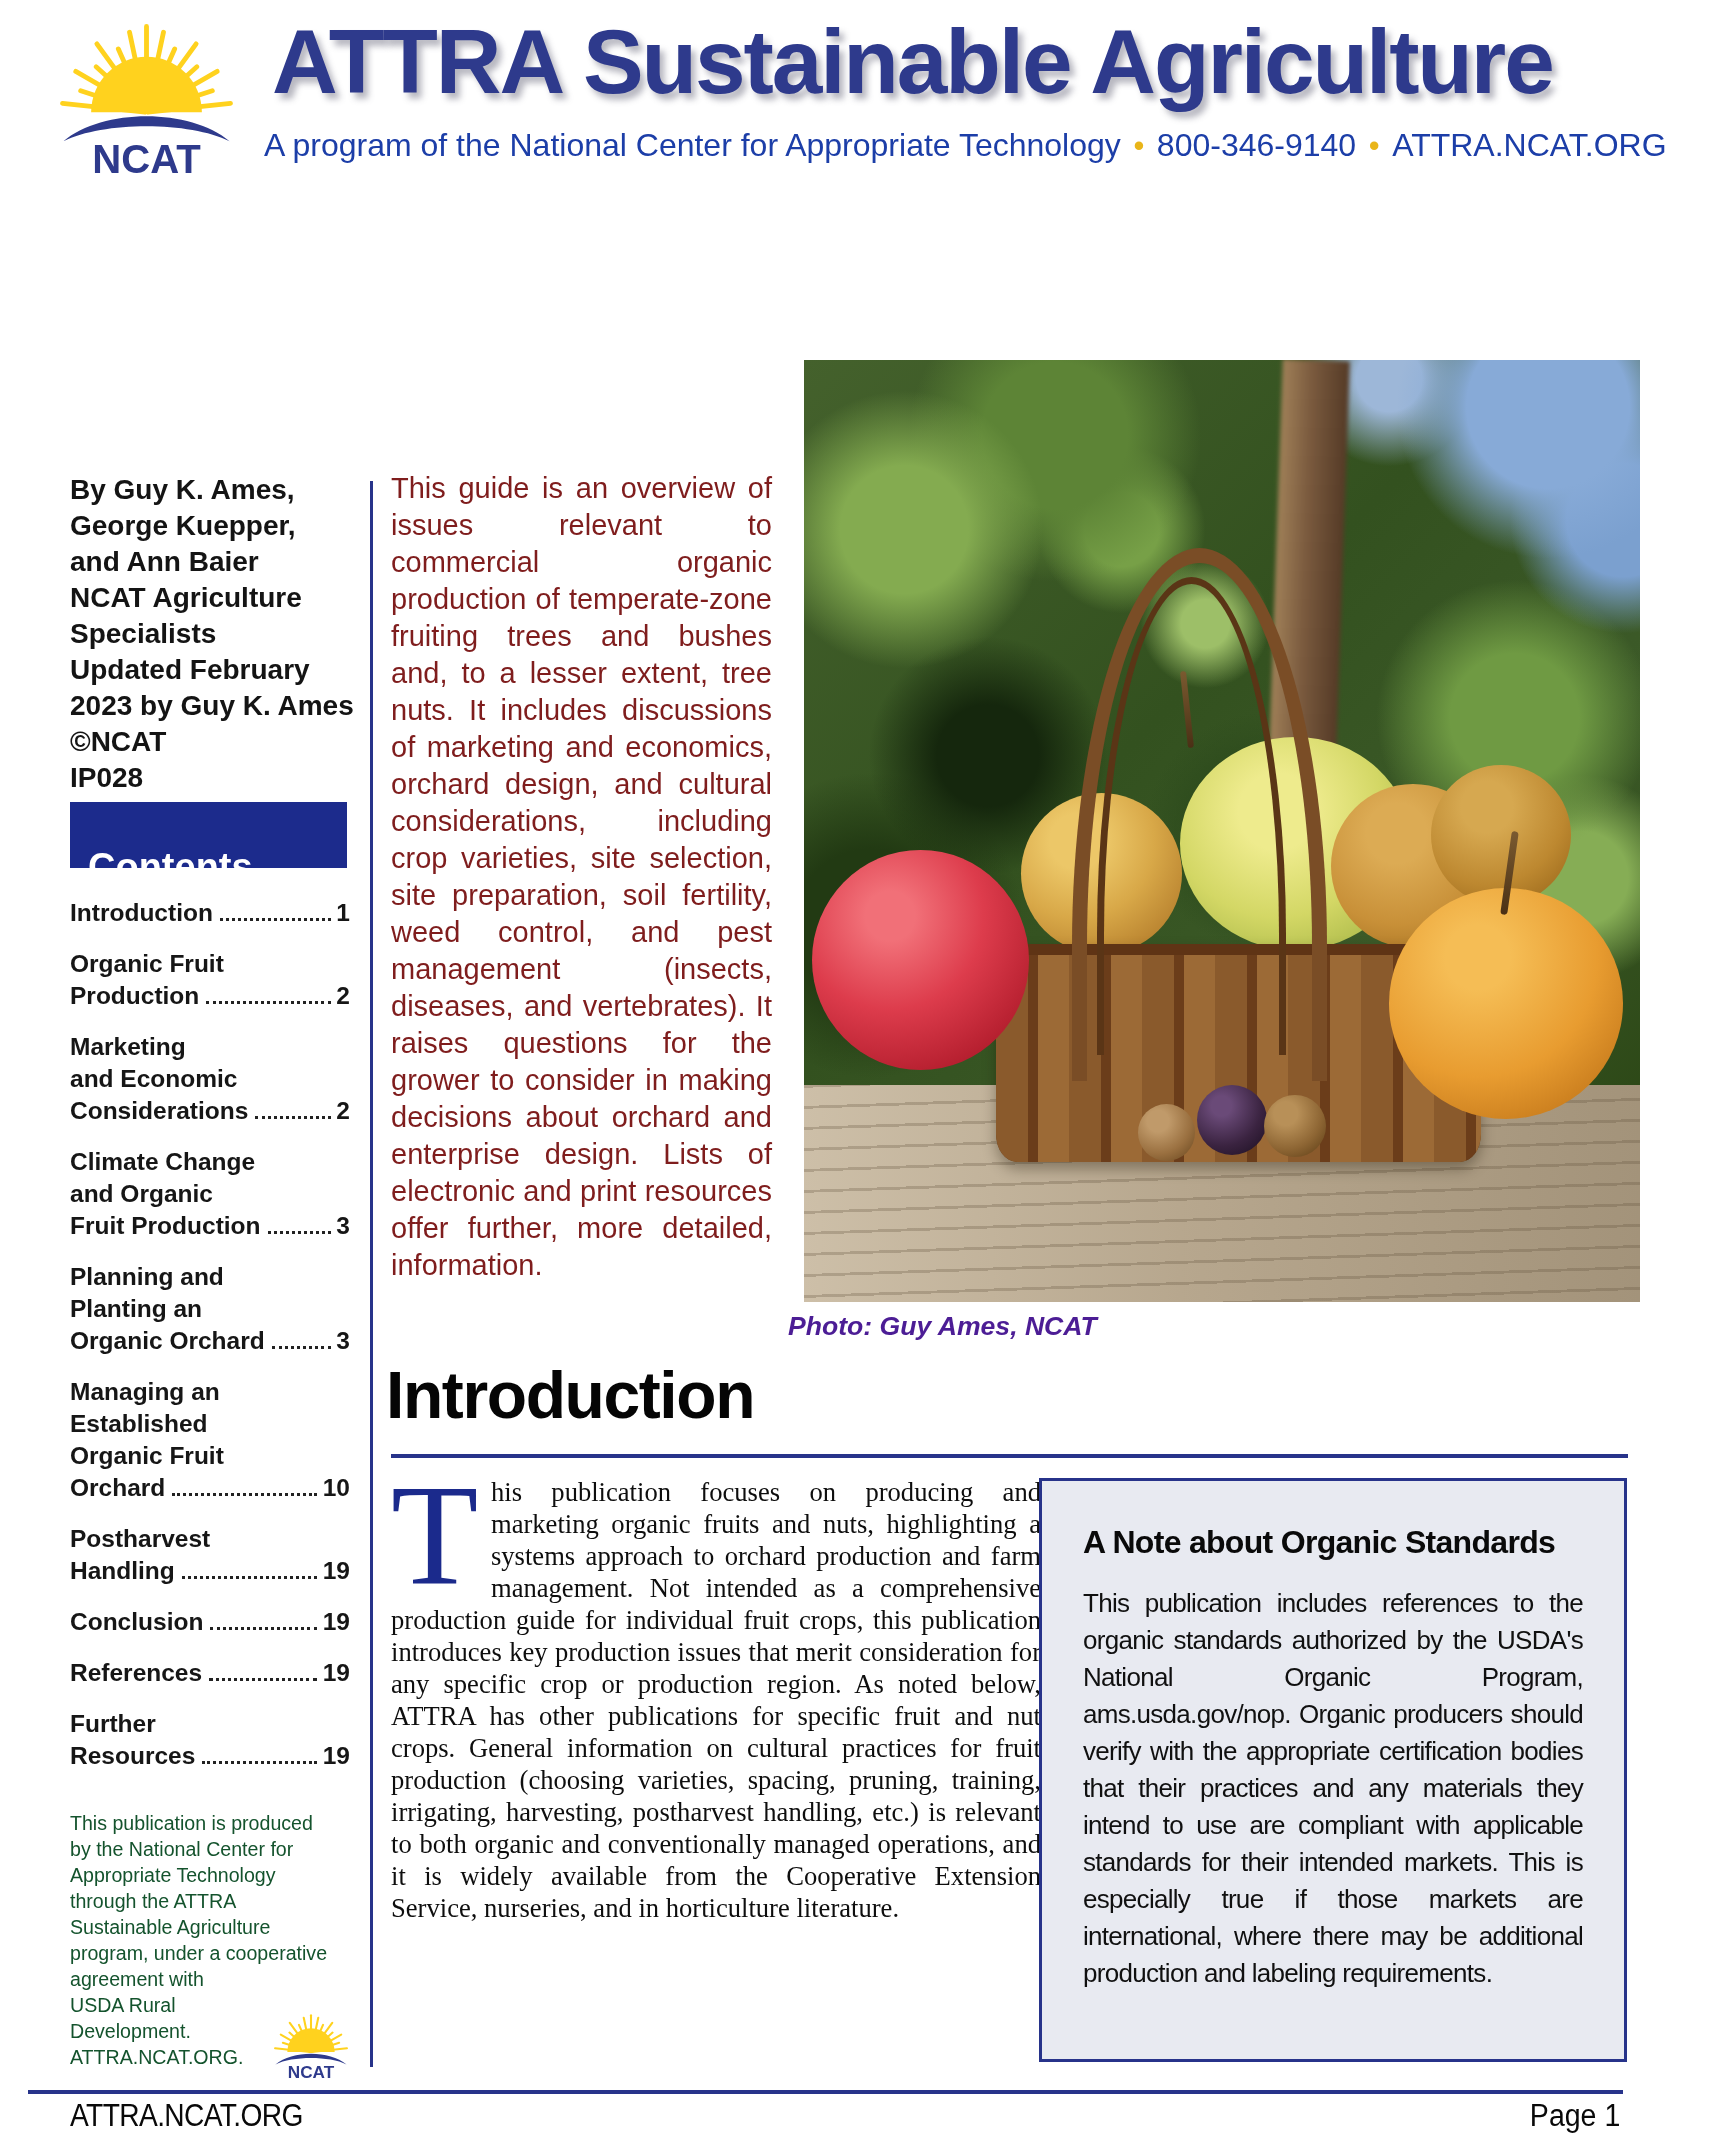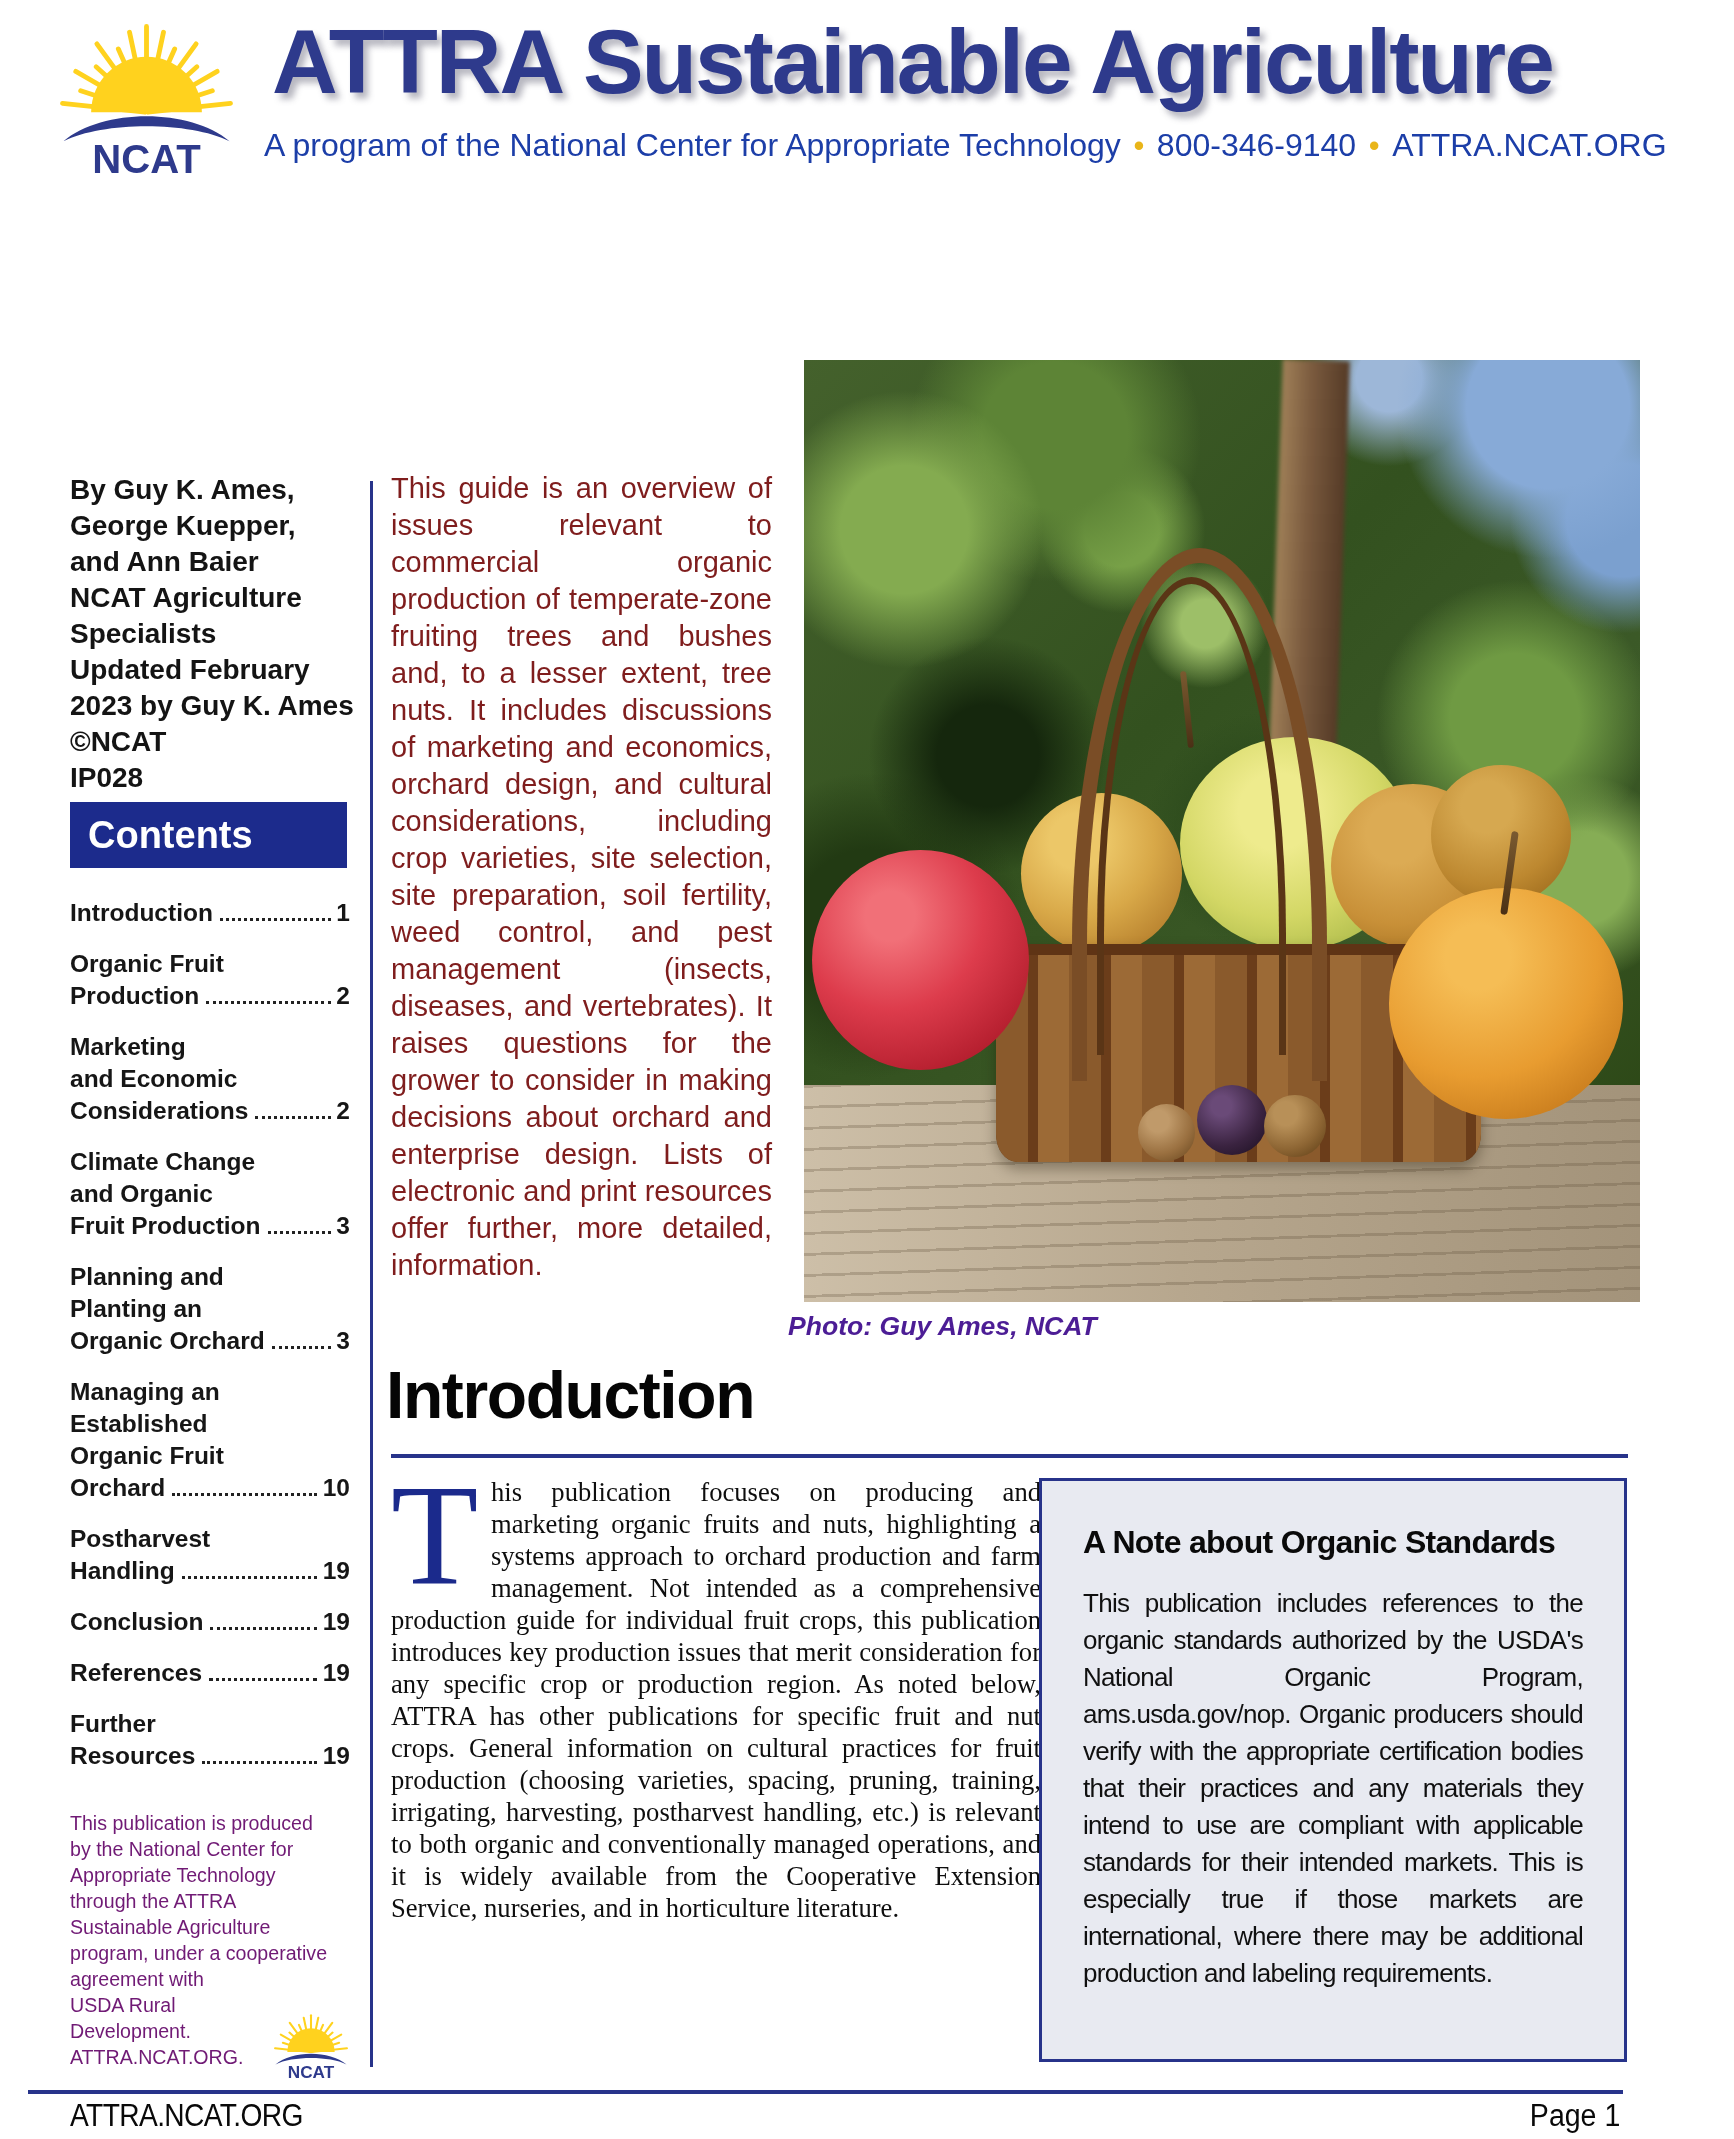--- a/index.html
+++ b/index.html
@@ -27,34 +27,34 @@
   
   .col-divider{position:absolute;left:370px;top:481px;width:2.8px;height:1586px;background:#27338a;}
   .byline{
     position:absolute;left:70px;top:472px;width:287px;
     font-size:28px;line-height:36px;color:#141414;font-weight:bold;
   }
   .contents-bar{
     position:absolute;left:70px;top:802px;width:277px;height:66px;background:#1c2b8c;
   }
   .contents-bar .contents-title{
-    color:#ffffff;font-size:38px;font-weight:bold;line-height:66px;padding-left:18px;
+    color:#ffffff;font-size:38px;font-weight:bold;line-height:66px;padding-left:18px;margin-top:32px;
   }
   .toc{
     position:absolute;left:70px;top:897px;width:280px;
     font-size:24.5px;font-weight:bold;line-height:32px;color:#161616;
   }
   .toc-entry{margin-bottom:19px;}
   .toc-row{display:flex;align-items:baseline;}
   .toc-label{white-space:nowrap;}
   .leader{flex:1;border-bottom:3.5px dotted #222;margin:0 5.6px 6.3px 7px;min-width:21px;}
   .toc-page{white-space:nowrap;}
   .disclaimer{
     position:absolute;left:70px;top:1810px;width:294px;
-    font-size:19.6px;line-height:26px;color:#701a75;font-weight:400;
+    font-size:19.6px;line-height:26px;color:#14532d;font-weight:400;
   }
   .mini-logo{position:absolute;left:274px;top:2007px;width:74px;height:74px;}
   
   .overview{
     position:absolute;left:391px;top:470px;width:381px;
     font-size:29px;line-height:37px;color:#7f1d1d;text-align:justify;
   }
   
   .photo{
     position:absolute;left:804px;top:360px;width:836px;height:942px;overflow:hidden;

